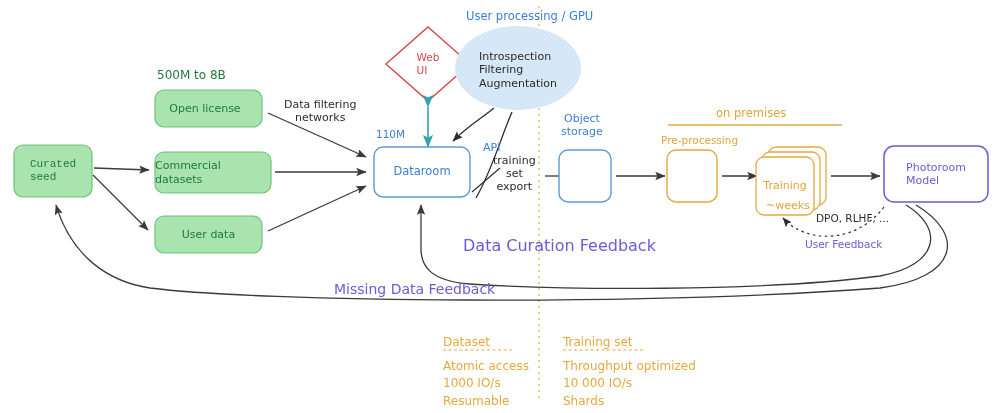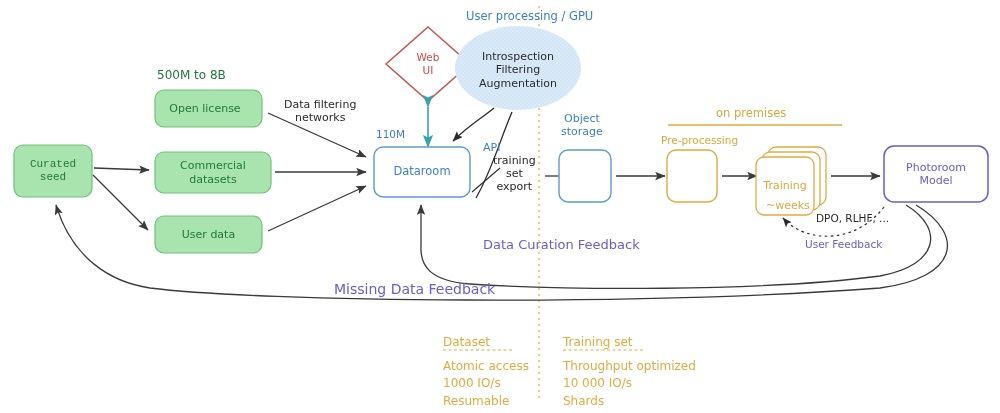--- a/index.html
+++ b/index.html
@@ -1,20 +1,20 @@
 <!DOCTYPE html>
 <html><head>
 <meta charset="utf-8">
 <style>
   html,body{margin:0;padding:0;background:#ffffff;}
   body{font-family:"DejaVu Sans", sans-serif;}
   #stage{position:relative;width:1000px;height:413px;background:#ffffff;overflow:hidden;}
   #svglayer{position:absolute;left:0;top:0;width:1000px;height:413px;}
   .lbl{position:absolute;white-space:pre;line-height:1.18;font-family:"DejaVu Sans", sans-serif;}
-  .boxtext{position:absolute;display:flex;align-items:center;justify-content:center;text-align:center;
+  .boxtext{position:absolute;display:flex;align-items:center;justify-content:center;text-align:left;
            white-space:pre-line;line-height:1.2;font-family:"DejaVu Sans", sans-serif;pointer-events:none;}
   .green{color:#1f7a3d;}
   .blue{color:#3b7fd4;}
   .orange{color:#e0a53c;}
   .purple{color:#6b5bd6;}
   .red{color:#d24b46;}
   .black{color:#2b2b2b;}
   .legend{position:absolute;color:#e5a93f;font-size:12px;line-height:1.45;white-space:pre;}
 </style>
 </head>
@@ -149,21 +149,21 @@
 
   <div class="lbl orange" style="left:766px;top:200px;font-size:11px;">~weeks</div>
 
   <div class="boxtext purple" style="left:884px;top:146px;width:104px;height:56px;font-size:11px;">Photoroom
 Model</div>
 
   <div class="lbl black" style="left:816px;top:212px;font-size:10.5px;">DPO, RLHF, ...</div>
 
   <div class="lbl purple" style="left:805px;top:238px;font-size:10.5px;">User Feedback</div>
 
-  <div class="lbl purple" style="left:483px;top:237px;font-size:13px;">Data Curation Feedback</div>
+  <div class="lbl purple" style="left:463px;top:237px;font-size:16px;">Data Curation Feedback</div>
 
   <div class="lbl purple" style="left:334px;top:281px;font-size:14px;">Missing Data Feedback</div>
 
   <div class="legend" style="left:443px;top:334px;font-size:12px;">Dataset</div>
   <div class="legend" style="left:443px;top:358px;">Atomic access
 1000 IO/s
 Resumable</div>
 
   <div class="legend" style="left:563px;top:334px;font-size:12px;">Training set</div>
   <div class="legend" style="left:563px;top:358px;">Throughput optimized

